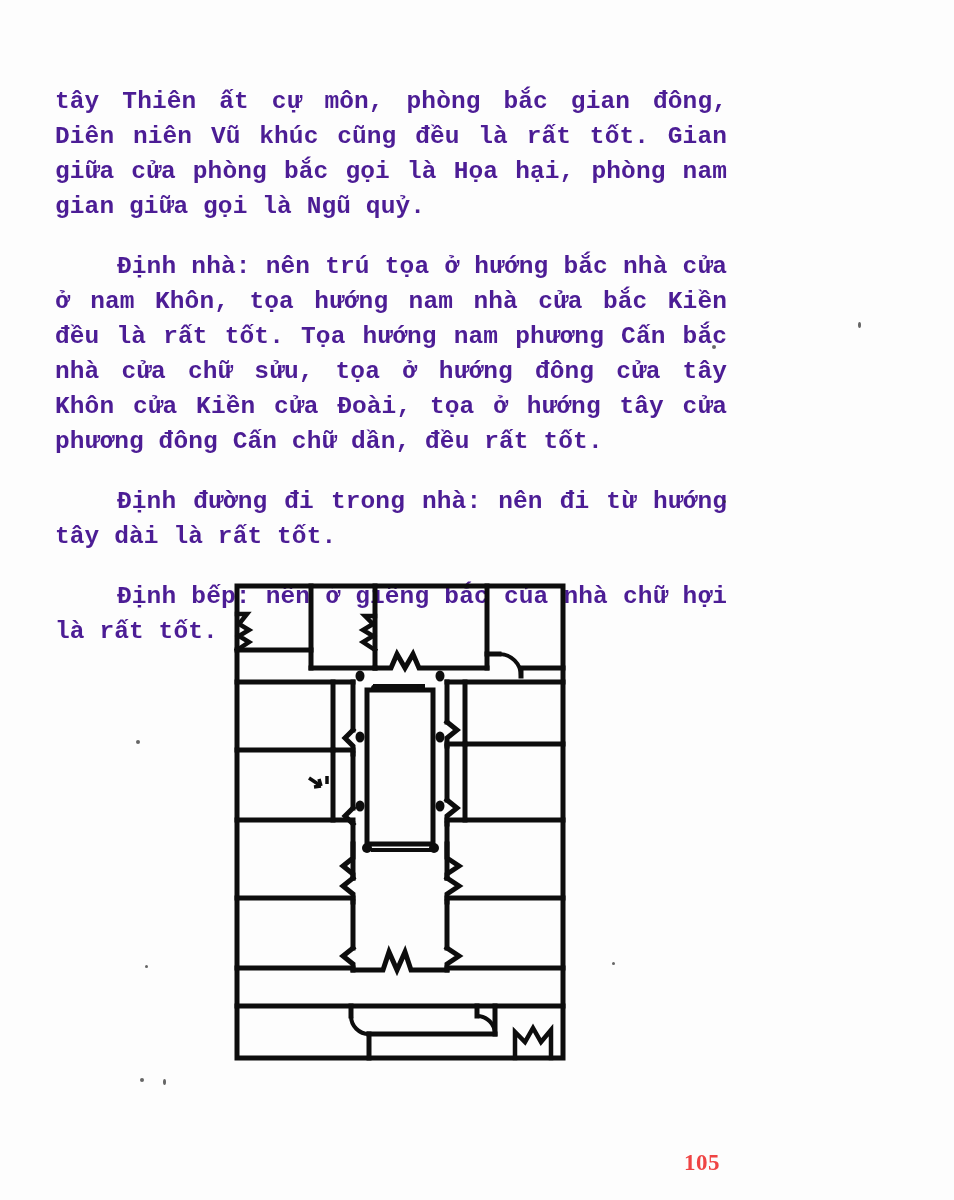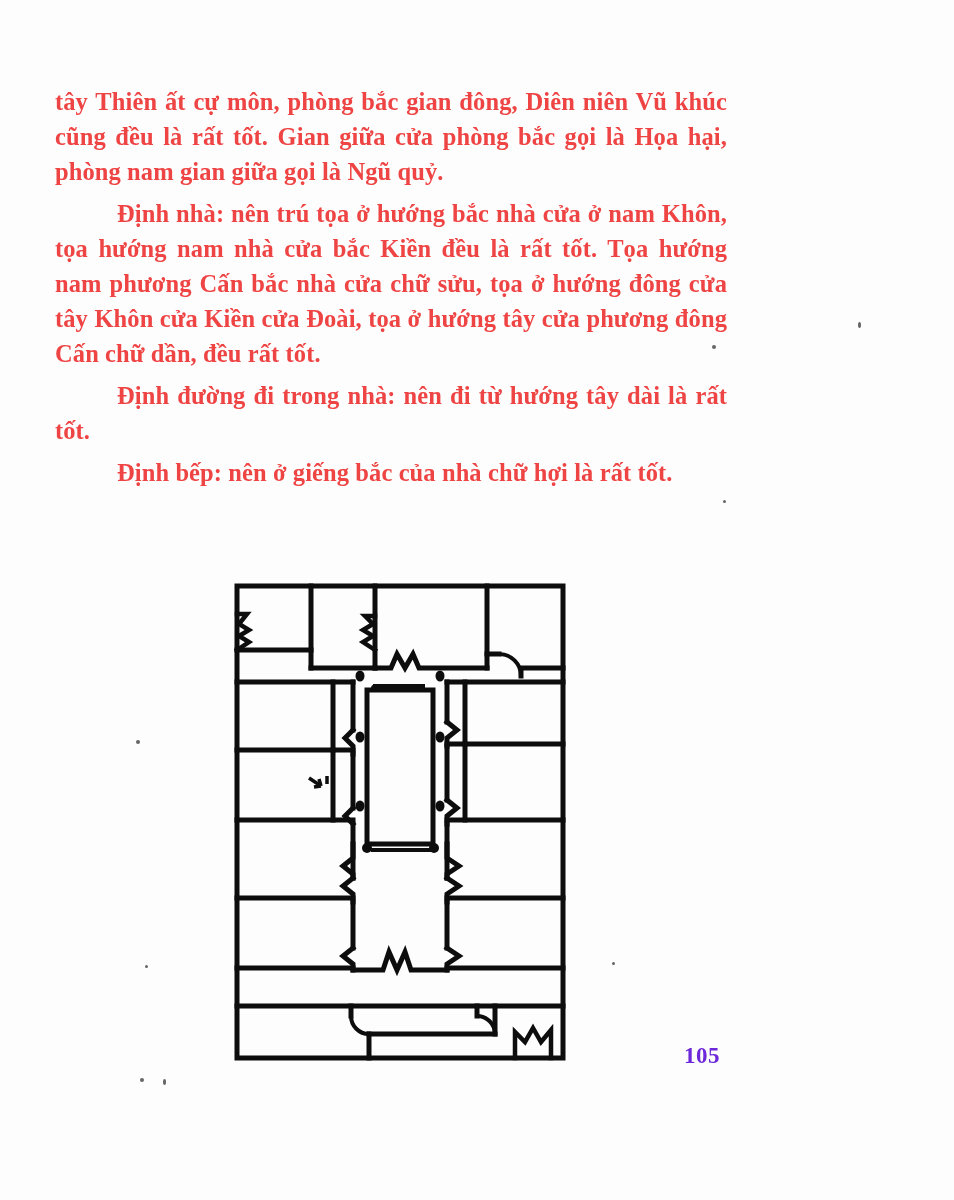--- a/index.html
+++ b/index.html
@@ -25,41 +25,42 @@
     width: 672px;
   }
   .para {
     margin: 0 0 2px 0;
     font-size: 24.5px;
     line-height: 35px;
     text-align: justify;
     text-justify: inter-word;
     letter-spacing: 0.1px;
     font-weight: 700;
-    color: #ef4444;
+    color: #4c1d95;
+    font-family: Liberation Mono, monospace;
     -webkit-font-smoothing: none;
   }
   .para.lead {
     text-indent: 62px;
   }
   .para.nolead {
     text-indent: 0;
   }
   .para + .para {
-    margin-top: 7px;
+    margin-top: 25px;
   }
 
   
   .folio {
     position: absolute;
     left: 684px;
-    top: 1043px;
+    top: 1150px;
     font-size: 23px;
     font-weight: 600;
-    color: #6d28d9;
+    color: #ef4444;
     letter-spacing: 0.5px;
   }
 
   
   .figure {
     position: absolute;
     left: 225px;
     top: 572px;
     width: 350px;
     height: 500px;

